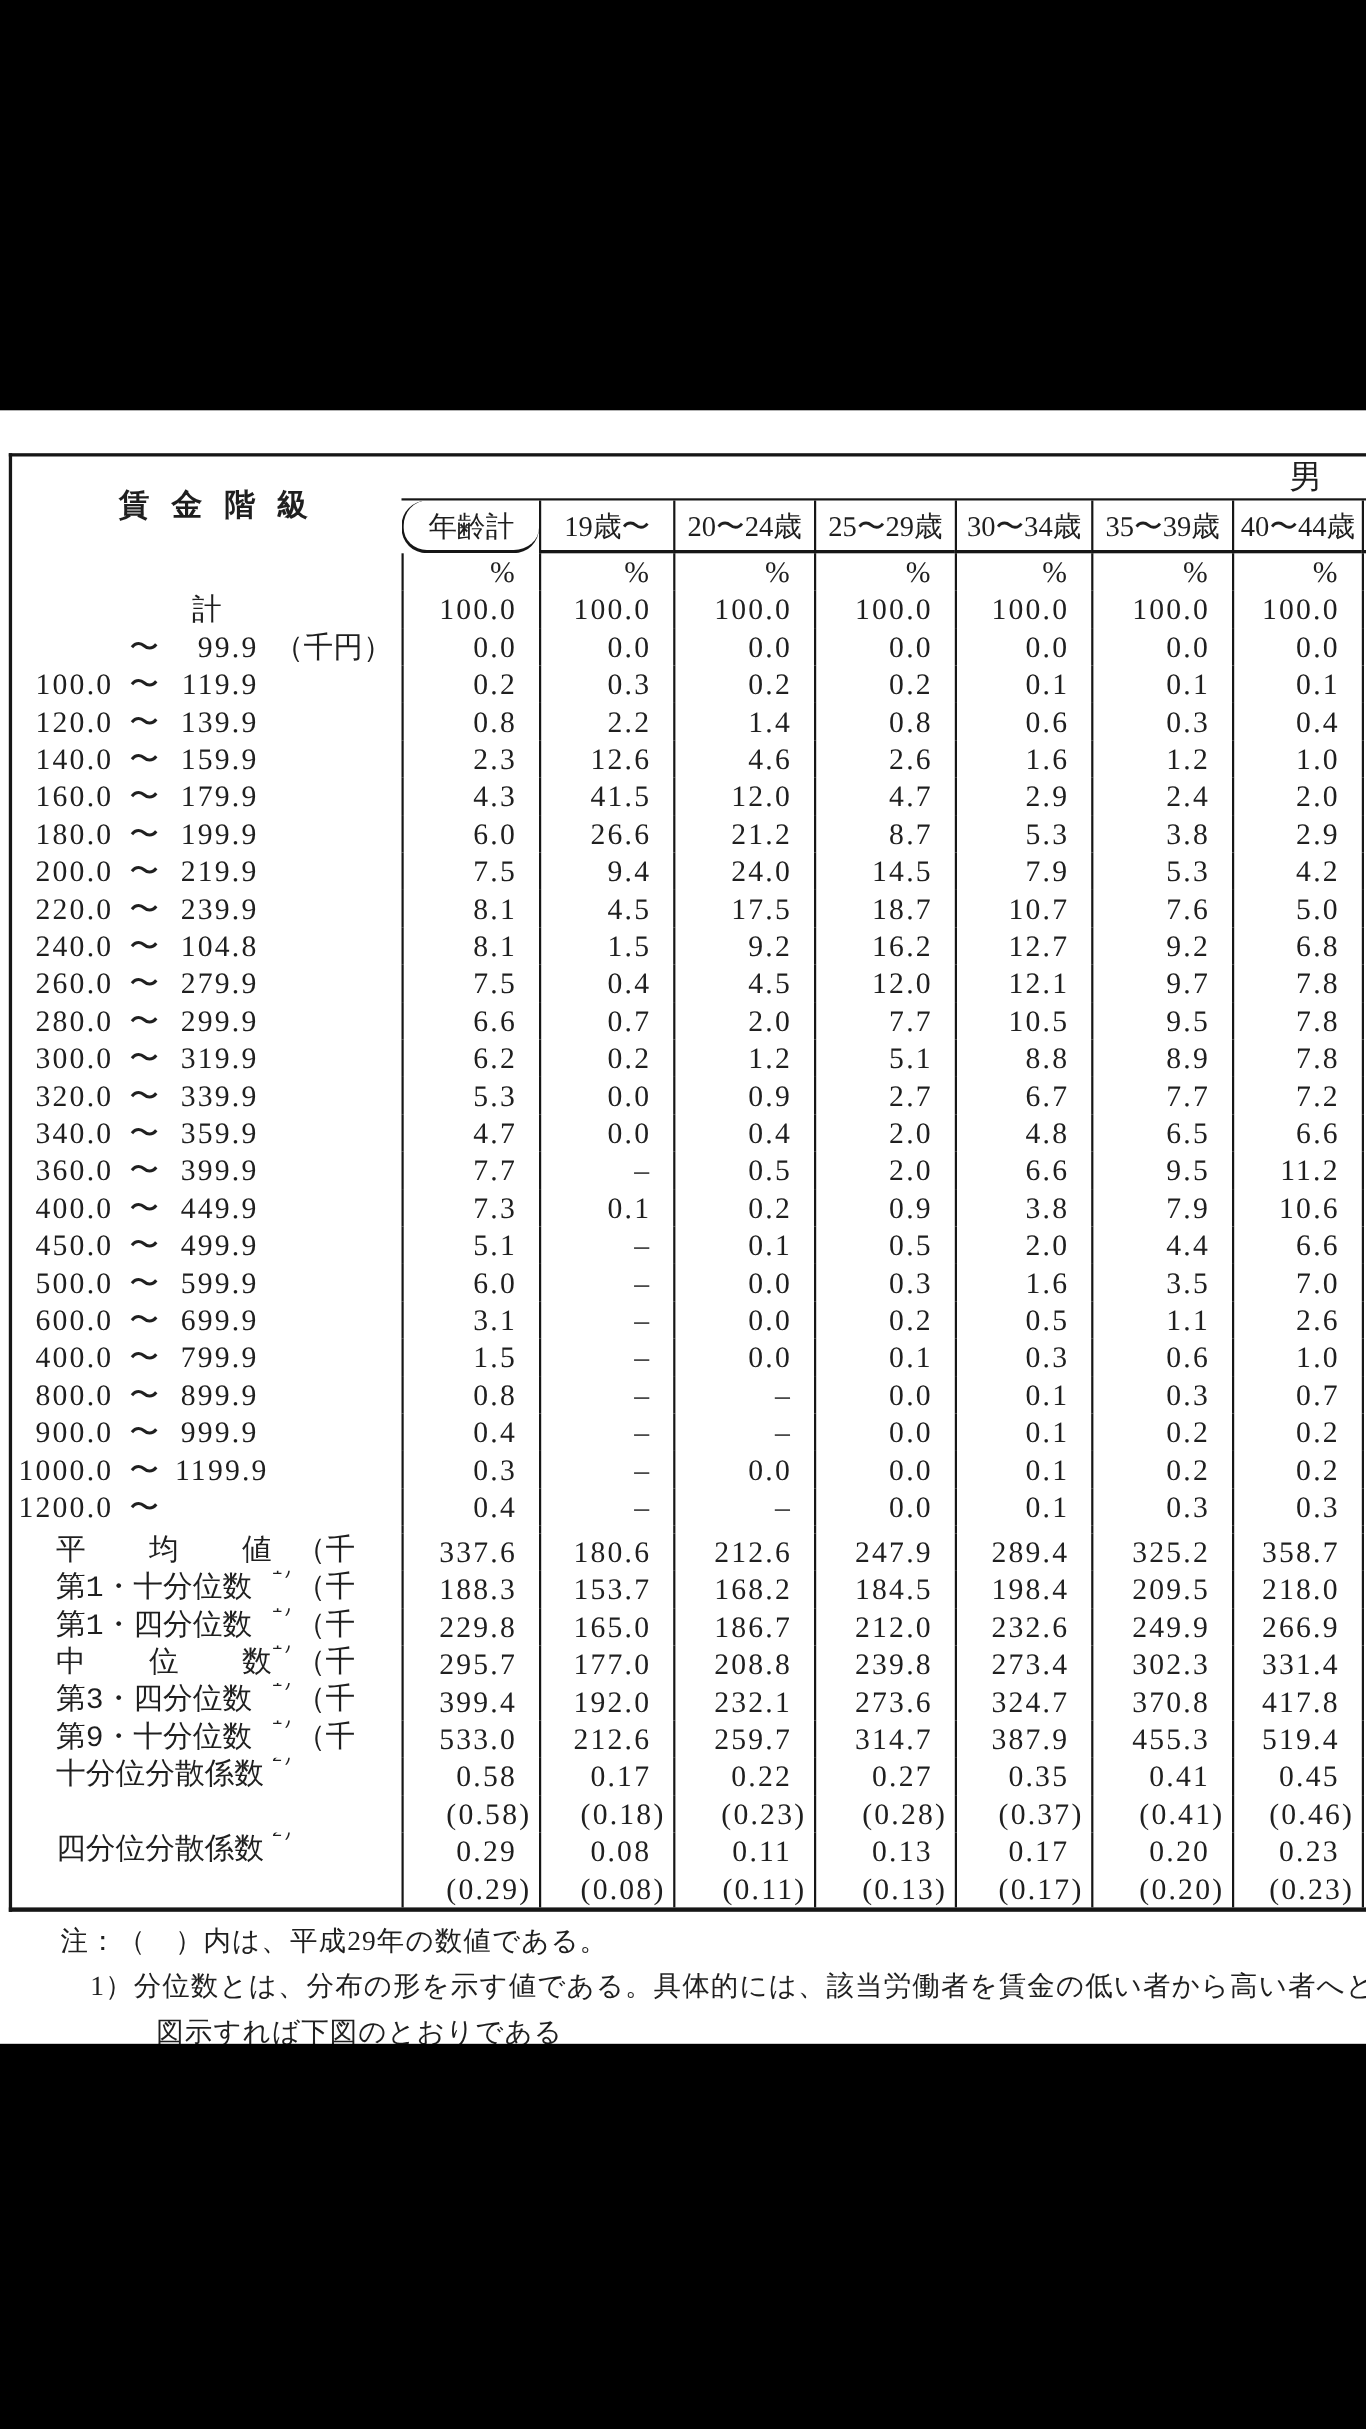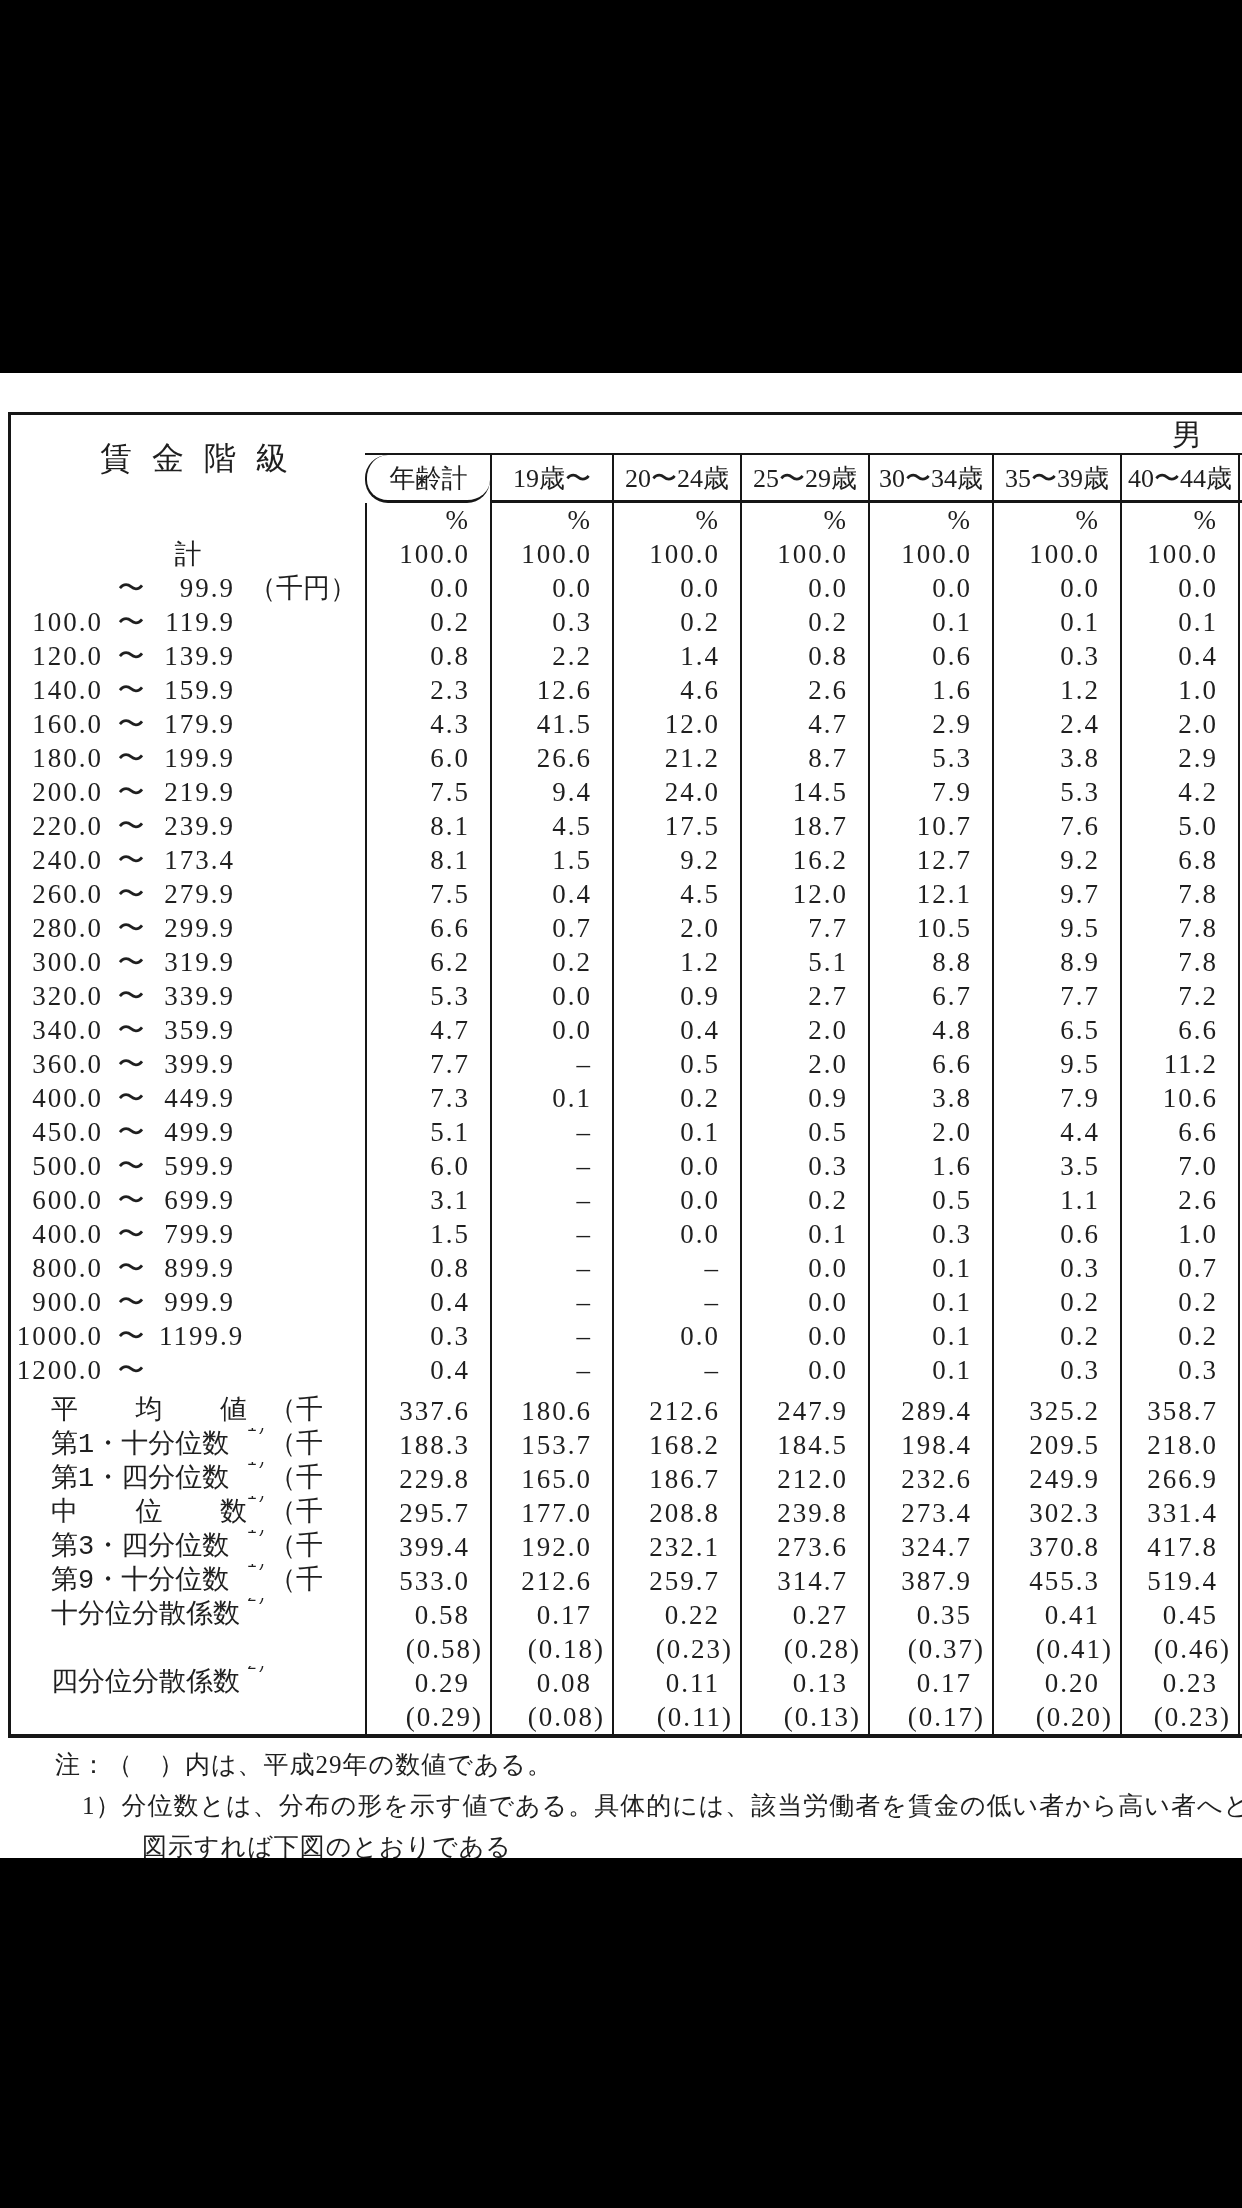--- a/index.html
+++ b/index.html
@@ -26,21 +26,21 @@
   .tgrid{
     display:grid;
     grid-template-columns:354px 125px 122px 128px 128px 124px 128px 118px 14px;
   }
   .cell{box-sizing:border-box;}
 
   
   .label-head{
     grid-column:1;grid-row:1 / 3;
     display:flex;align-items:center;justify-content:center;
-    font-size:32px;letter-spacing:20px;padding-left:32px;
+    font-size:28px;letter-spacing:20px;padding-left:32px;font-weight:bold;
   }
   .male-head{
     grid-column:2 / 10;grid-row:1;
     height:40px;line-height:40px;
     text-align:right;padding-right:50px;
     font-size:30px;
     border-bottom:2px solid #161616;
   }
   .col-head{
     grid-row:2;
@@ -269,21 +269,21 @@
       <div class="cell vcell">17.5</div>
       <div class="cell vcell">18.7</div>
       <div class="cell vcell">10.7</div>
       <div class="cell vcell">7.6</div>
       <div class="cell vcell">5.0</div>
       <div class="cell filler"></div>
       <div class="cell lcell">
         <span class="range-grid">
           <span class="range-lo">240.0</span>
           <span class="range-tilde">〜</span>
-          <span class="range-hi">173.4</span>
+          <span class="range-hi">104.8</span>
           <span class="range-unit"></span>
         </span>
       </div>
       <div class="cell vcell">8.1</div>
       <div class="cell vcell">1.5</div>
       <div class="cell vcell">9.2</div>
       <div class="cell vcell">16.2</div>
       <div class="cell vcell">12.7</div>
       <div class="cell vcell">9.2</div>
       <div class="cell vcell">6.8</div>

